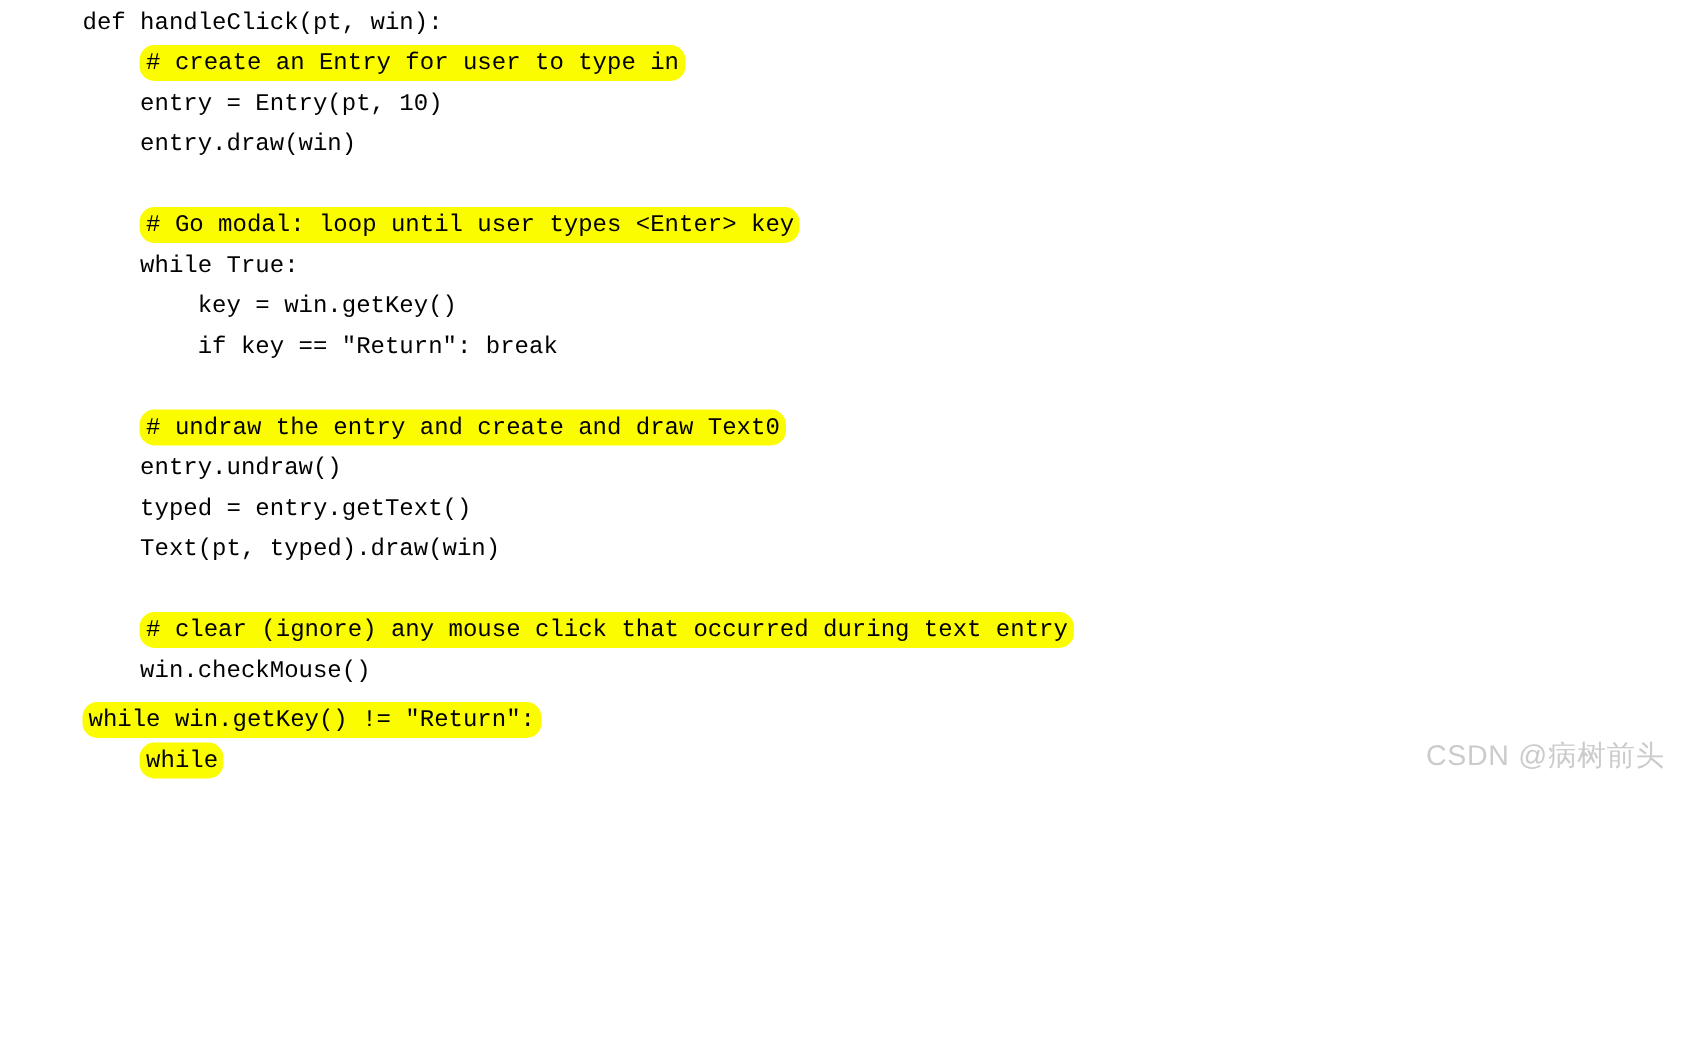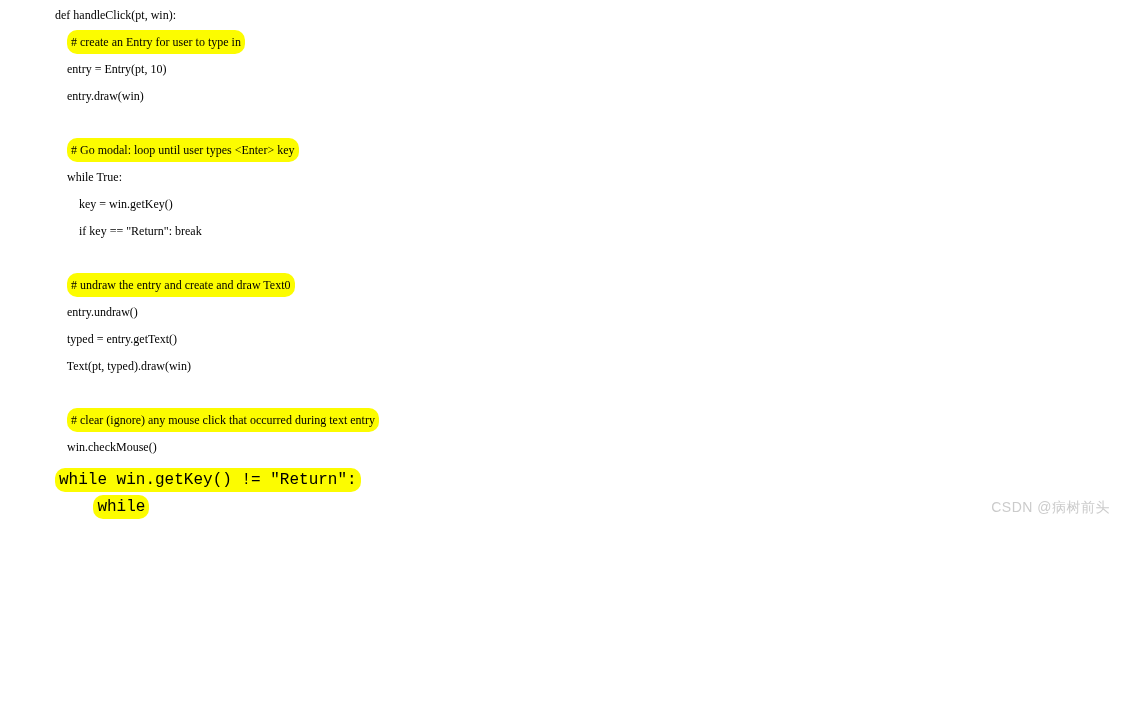--- a/index.html
+++ b/index.html
@@ -7,22 +7,22 @@
     padding: 0;
     background: #fff;
     font-family: "Courier New", monospace;
     width: 1124px;
   }
   .page {
     position: relative;
     padding: 0;
   }
   .code-block {
-    font-family: Liberation Serif, serif;
-    font-size: 12px;
+    font-family: Liberation Mono, monospace;
+    font-size: 16px;
     line-height: 27px;
     color: #000;
     white-space: pre;
     padding-left: 55px;
     padding-top: 2px;
   }
   .hl {
     background: #fcfc00;
     border-radius: 10px;
     padding: 1px 4px 1px 4px;
@@ -47,21 +47,21 @@
     color: #000;
     white-space: pre;
     padding-left: 55px;
     padding-top: 6px;
   }
   .watermark {
     position: absolute;
     right: 14px;
     bottom: 4px;
     font-family: sans-serif;
-    font-size: 14px;
+    font-size: 19px;
     color: rgba(160,160,160,0.55);
     letter-spacing: 0.5px;
   }
 </style>
 </head>
 <body>
 
 <div class="page">
 
 <div class="code-block"><span>def handleClick(pt, win):</span>

